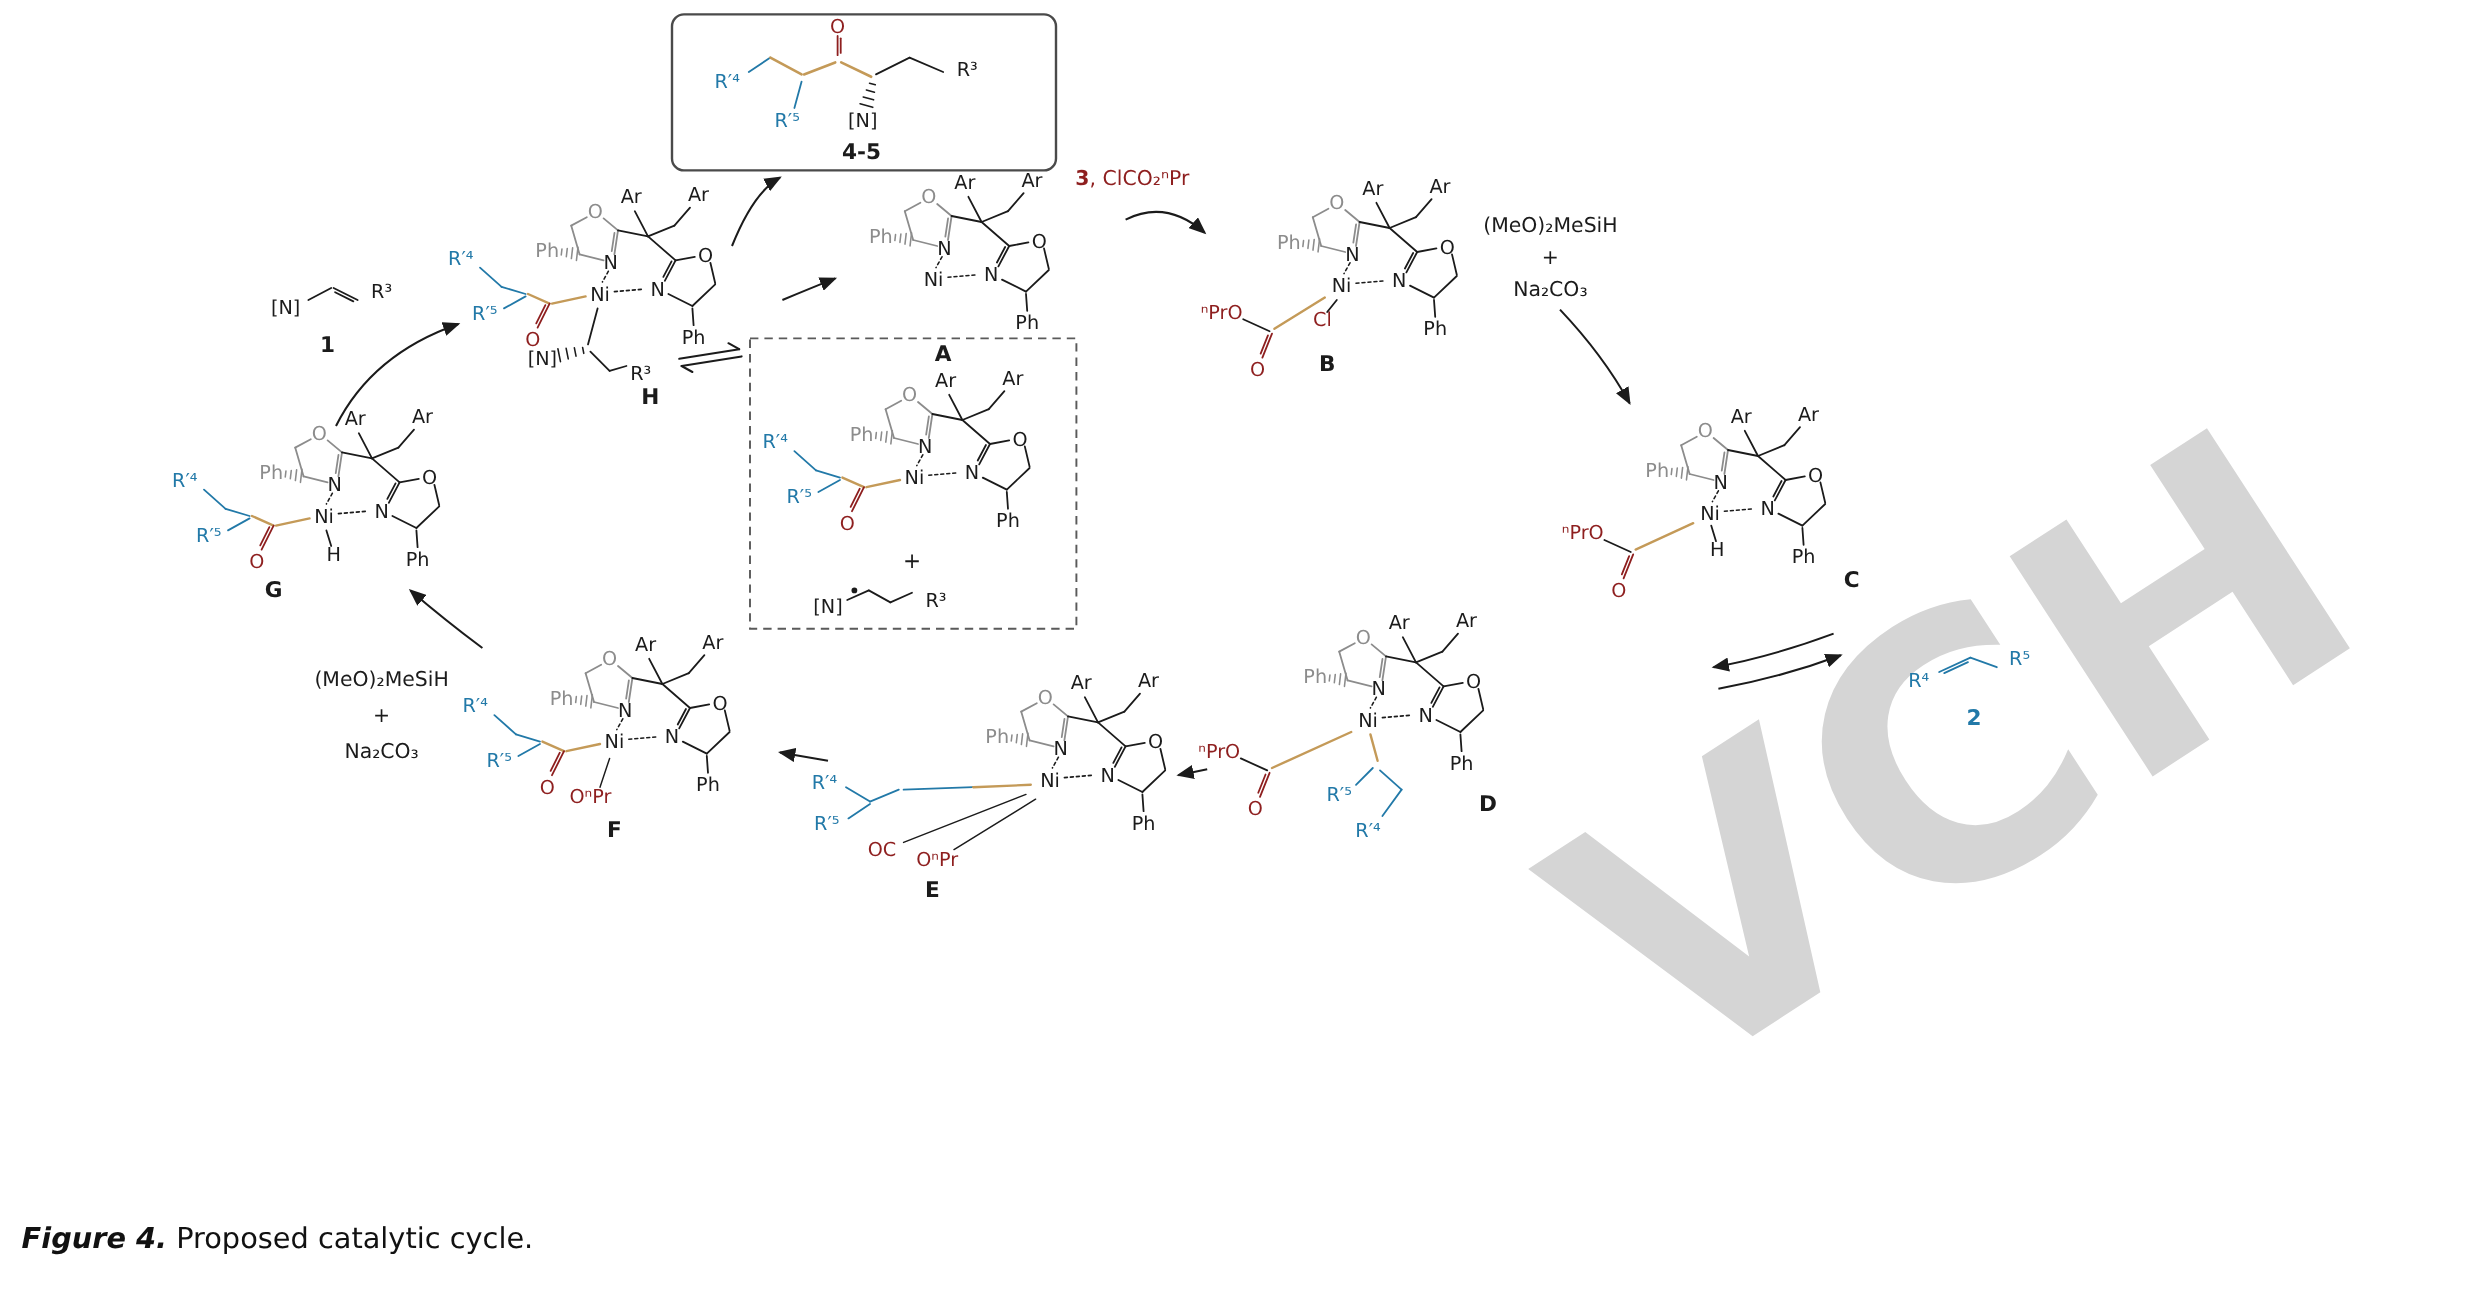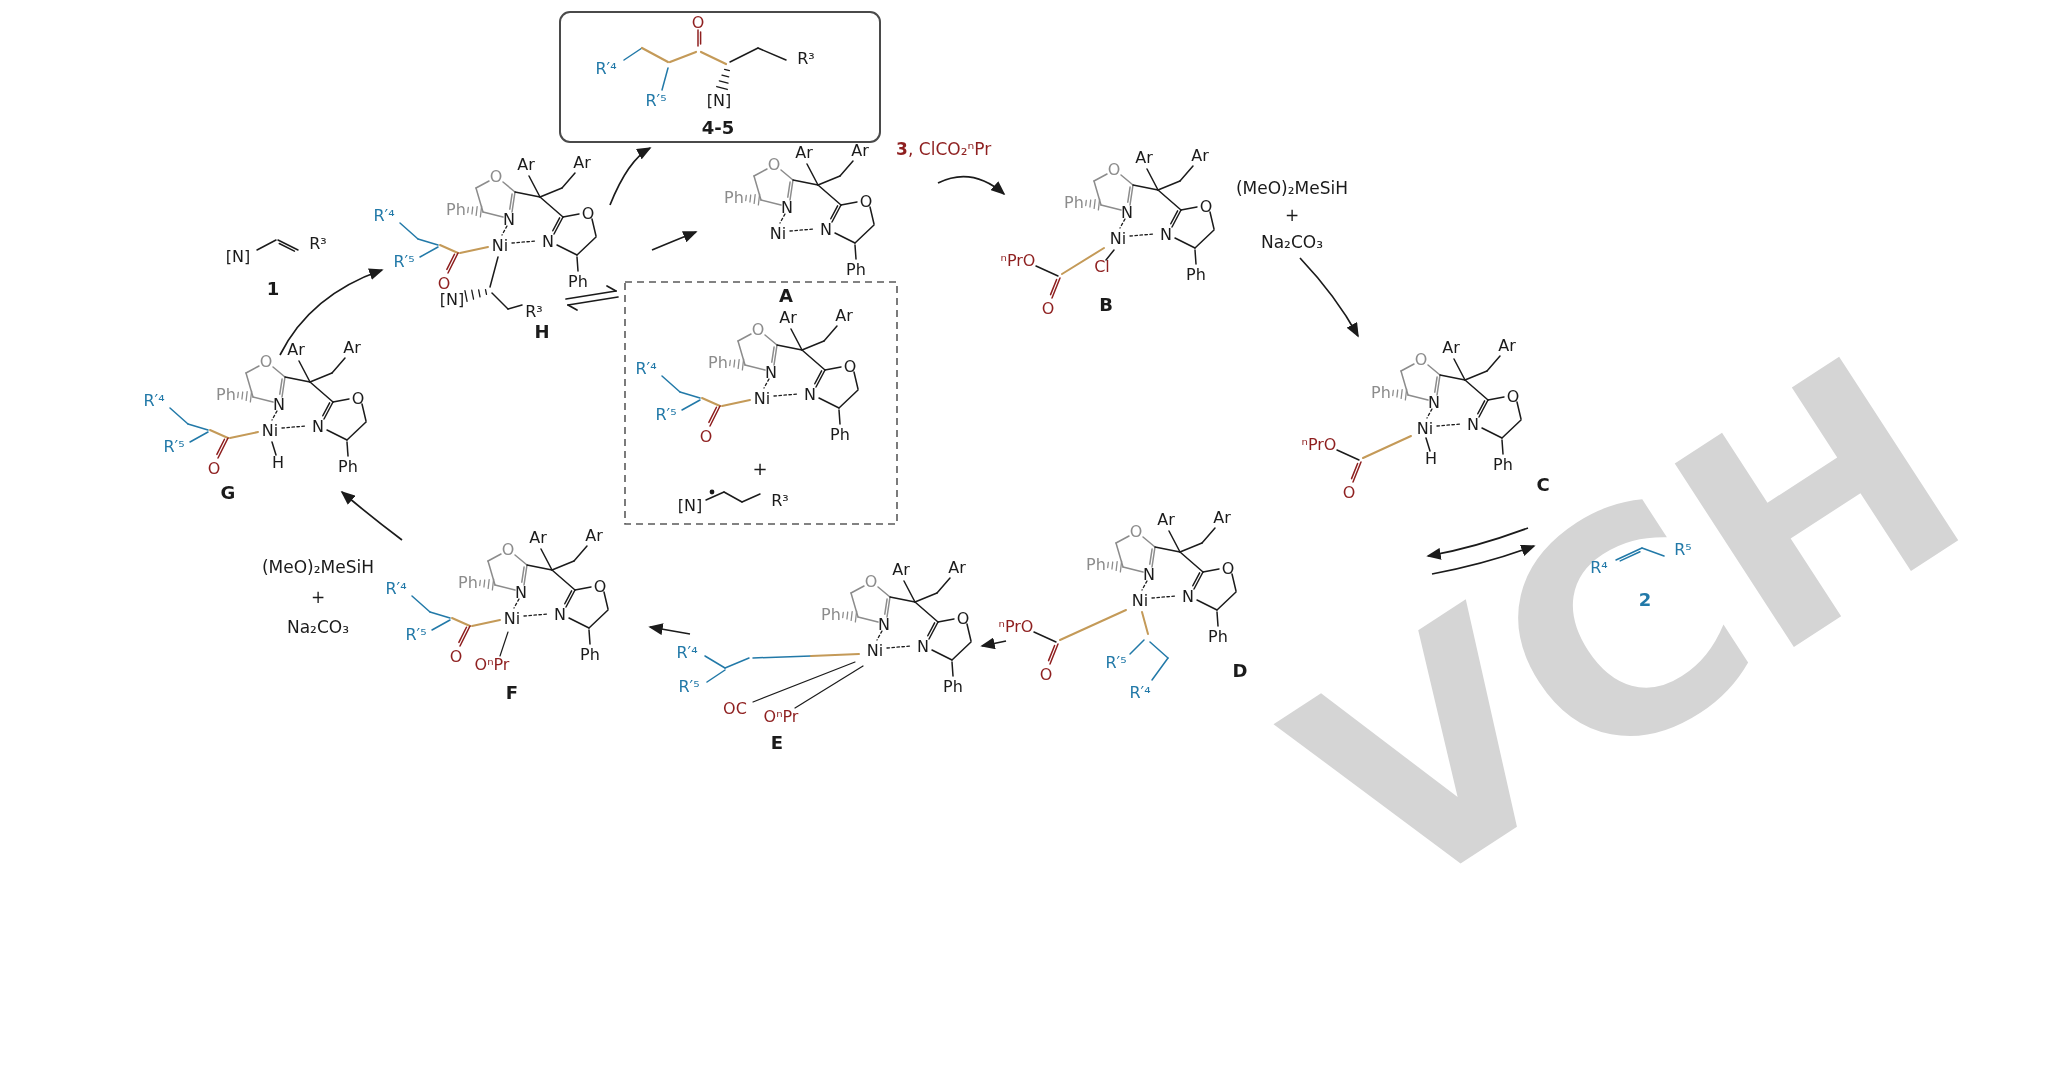--- a/index.html
+++ b/index.html
@@ -500,13 +500,16 @@
           <text x="666" y="414" fill="#2279a8" font-size="16" font-weight="normal" text-anchor="middle" dominant-baseline="central">R′⁵</text>
           <line x1="682" y1="410" x2="700" y2="400" stroke="#2279a8" stroke-width="1.5" stroke-linecap="round"></line>
           <line x1="702" y1="398" x2="720" y2="406" stroke="#c49a58" stroke-width="2" stroke-linecap="round"></line>
           <line x1="720" y1="406" x2="710" y2="426" stroke="#8e1f1f" stroke-width="1.5" stroke-linecap="round"></line>
           <line x1="716.4744893034002" y1="407.2372446517001" x2="708.8744893034003" y2="422.43724465170015" stroke="#8e1f1f" stroke-width="1.5" stroke-linecap="round"></line>
           <text x="706" y="436" fill="#8e1f1f" font-size="16" font-weight="normal" text-anchor="middle" dominant-baseline="central">O</text>
           <line x1="722" y1="406" x2="750" y2="400" stroke="#c49a58" stroke-width="2" stroke-linecap="round"></line>
         </g>
       </g>
   </svg>
+  <div class="caption">
+    <span class="cap-title">Figure 4.</span><span class="cap-text"> Proposed catalytic cycle.</span>
+  </div>
 </div>
 
 </body></html>

